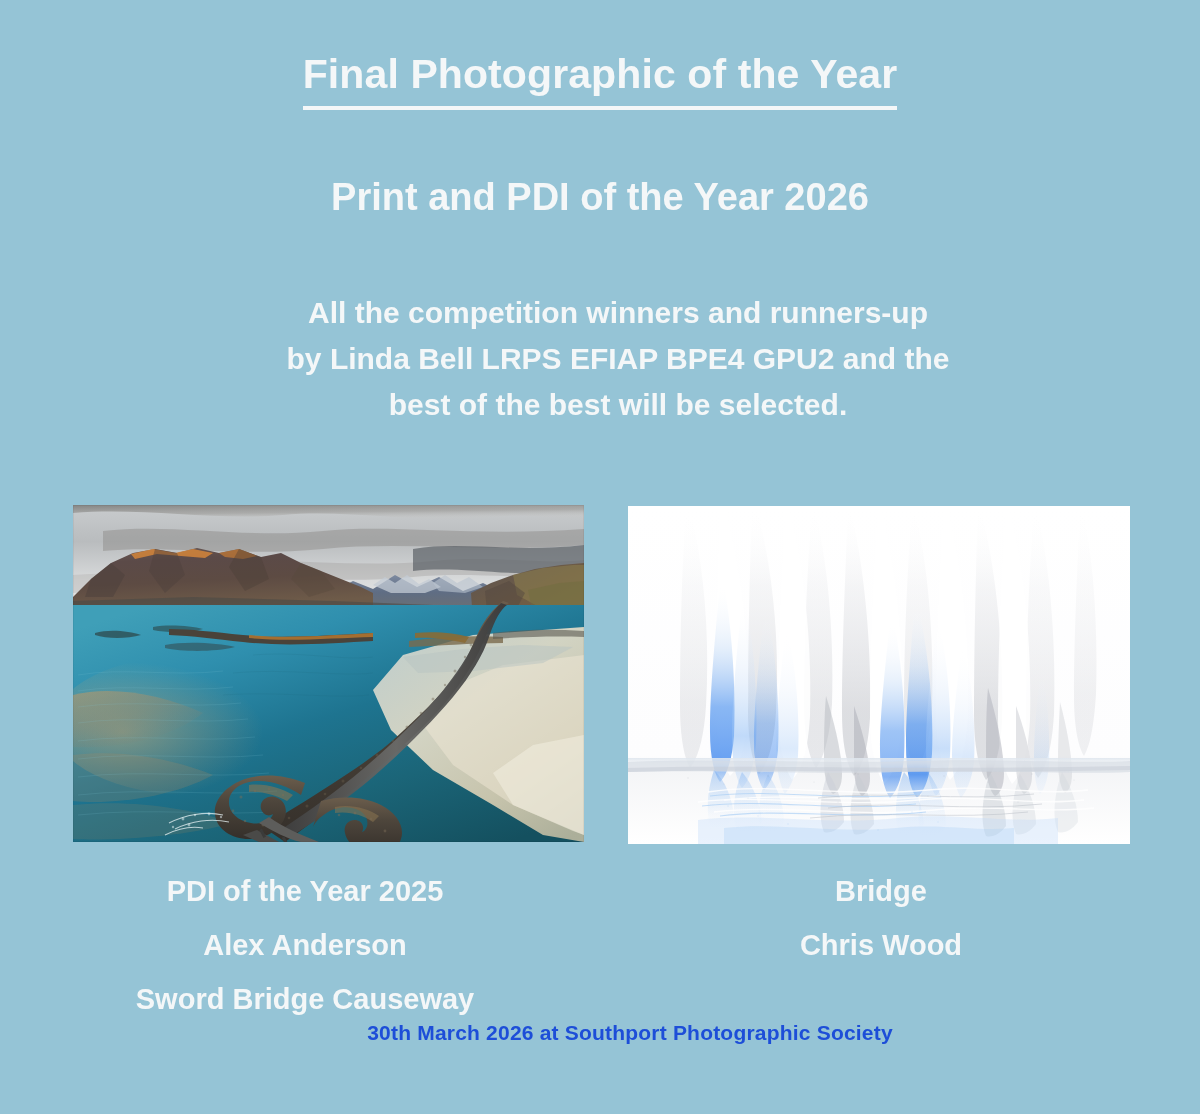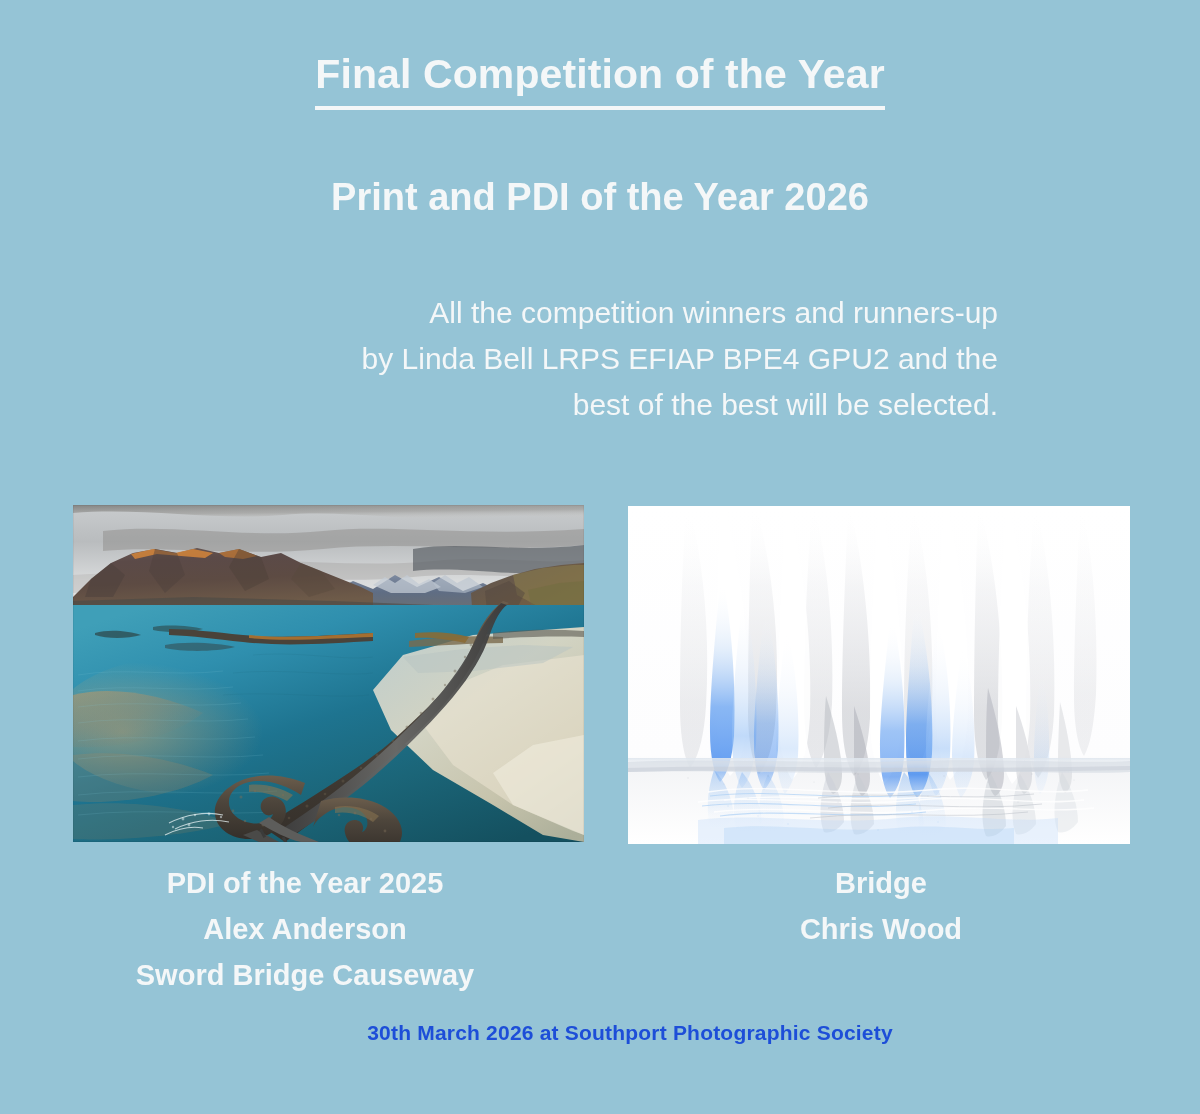--- a/index.html
+++ b/index.html
@@ -49,23 +49,23 @@
     color: #f4f7f8;
     line-height: 1.2;
   }
 
   
   .body-copy {
     position: absolute;
     top: 290px;
     left: 238px;
     width: 760px;
-    text-align: right;
+    text-align: center;
     font-size: 30px;
-    font-weight: normal;
+    font-weight: bold;
     color: #f4f7f8;
     line-height: 1.53;
   }
   .body-copy .line { display: block; white-space: nowrap; }
 
   
   .photo {
     position: absolute;
     overflow: hidden;
     background: #ffffff;
@@ -88,21 +88,21 @@
   .caption {
     position: absolute;
     font-size: 29px;
     font-weight: bold;
     color: #f4f7f8;
     line-height: 1.58;
     text-align: center;
   }
   #caption-left  { left: 55px;  top: 861px; width: 500px; }
   #caption-right { left: 660px; top: 861px; width: 442px; }
-  .caption .line { display: block; }
+  .caption .line { display: block; margin-top: 8px; }
 
   
   .footer {
     position: absolute;
     top: 1021px;
     left: 0;
     width: 1200px;
     text-align: center;
     font-size: 21px;
     font-weight: bold;
@@ -110,21 +110,21 @@
     letter-spacing: 0.2px;
     padding-left: 30px;
   }
 </style>
 </head>
 <body>
 
 <div id="poster">
 
   <div class="title-wrap">
-    <span class="title">Final Competition of the Year</span>
+    <span class="title">Final Photographic of the Year</span>
   </div>
 
   <div class="subtitle">Print and PDI of the Year 2026</div>
 
   <div class="body-copy">
     <span class="line">All the competition winners and runners-up</span>
     <span class="line">by Linda Bell LRPS EFIAP BPE4 GPU2 and the</span>
     <span class="line">best of the best will be selected.</span>
   </div>
 

